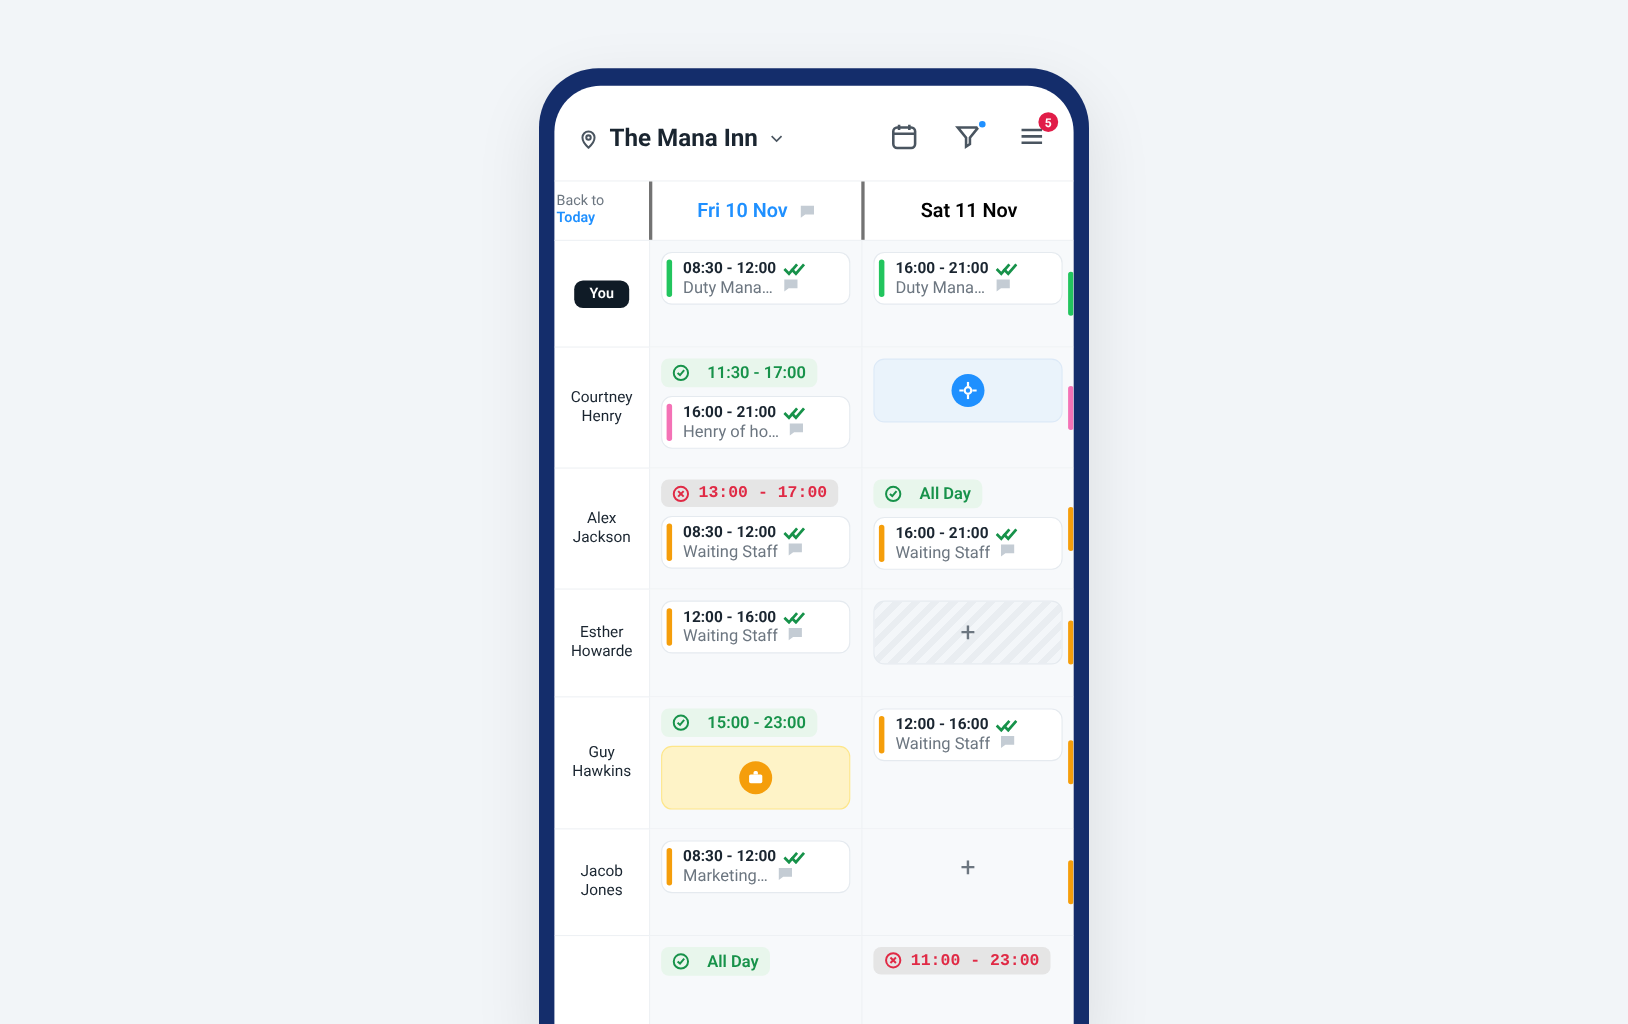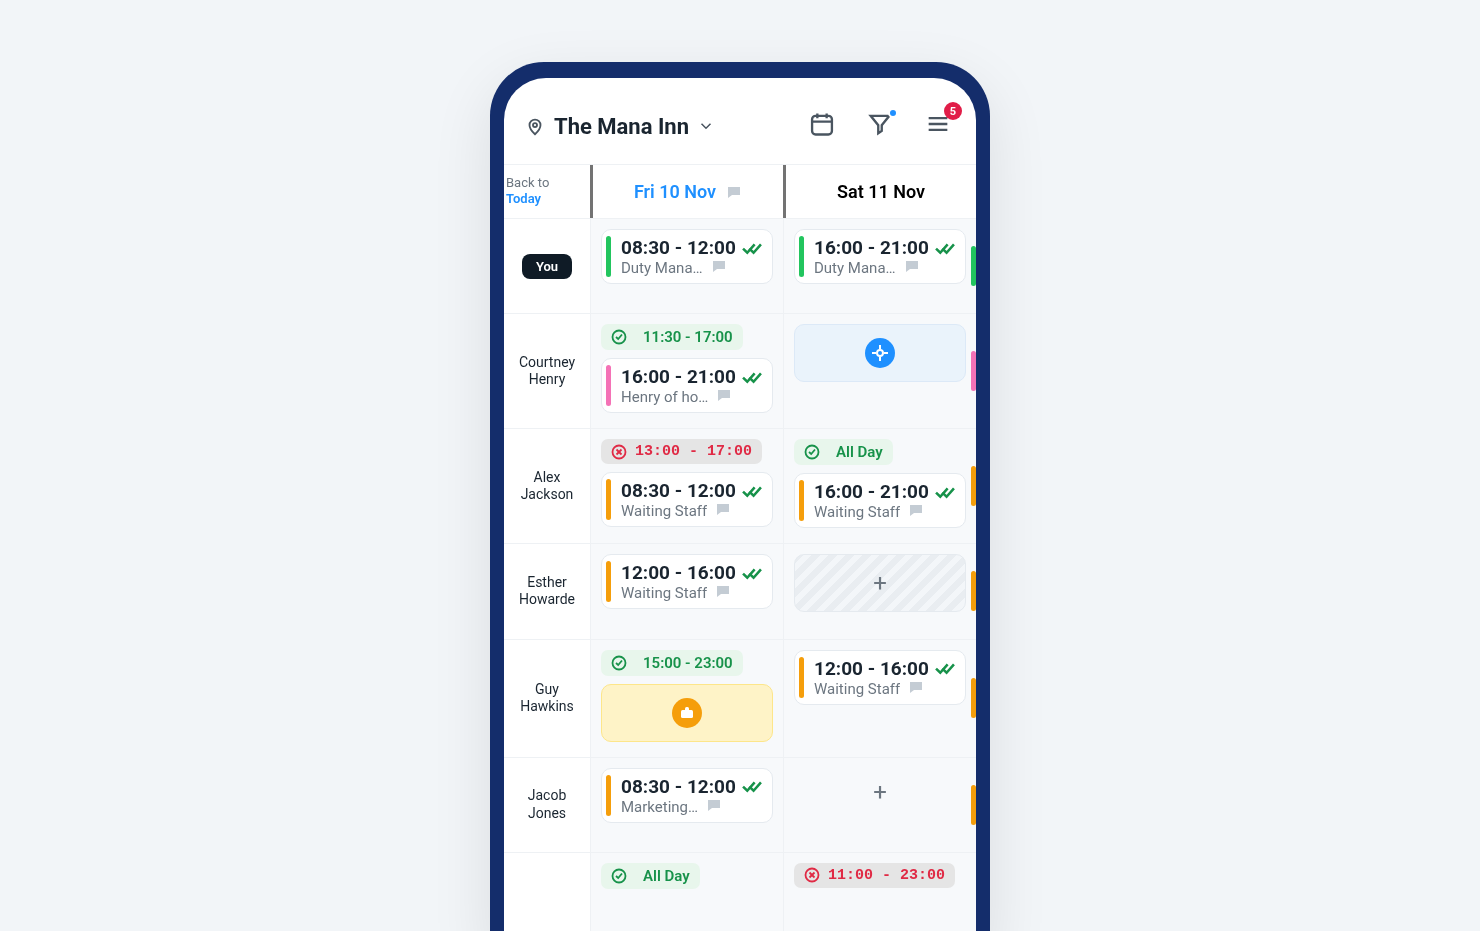--- a/index.html
+++ b/index.html
@@ -134,21 +134,21 @@
     background:#fff; border:1px solid #e5eaef; border-radius:10px;
     display:flex; align-items:stretch; overflow:hidden;
     padding: 6px 8px 6px 0;
     cursor:pointer;
   }
   .shift .bar { width:5px; border-radius:3px; margin:0 10px 0 4px; }
   .bar.green { background:#22c55e; }
   .bar.pink  { background:#f472b6; }
   .bar.amber { background:#f59e0b; }
   .shift .content { flex:1; min-width:0; }
-  .shift .time { font-size:19px; font-weight:700; color:#1a2530; display:flex; align-items:center; gap:6px;}
+  .shift .time { font-size:14px; font-weight:700; color:#1a2530; display:flex; align-items:center; gap:6px;}
   .shift .role { font-size:15px; color:#6c7680; display:flex; align-items:flex-start; gap:8px; white-space:nowrap; overflow:hidden; text-overflow:ellipsis; }
   .dbl-check { width:20px; height:14px; stroke:#17924a; stroke-width:2.4; fill:none; flex:none;}
   .chat-icon { width:16px; height:14px; fill:#c4ccd4; flex:none;}
 
   .placeholder {
     border:1px solid #dce9f7; background:#eaf3fb; border-radius:10px;
     height:58px; display:flex; align-items:center; justify-content:center;
     cursor:pointer;
   }
   .ph-circle {

